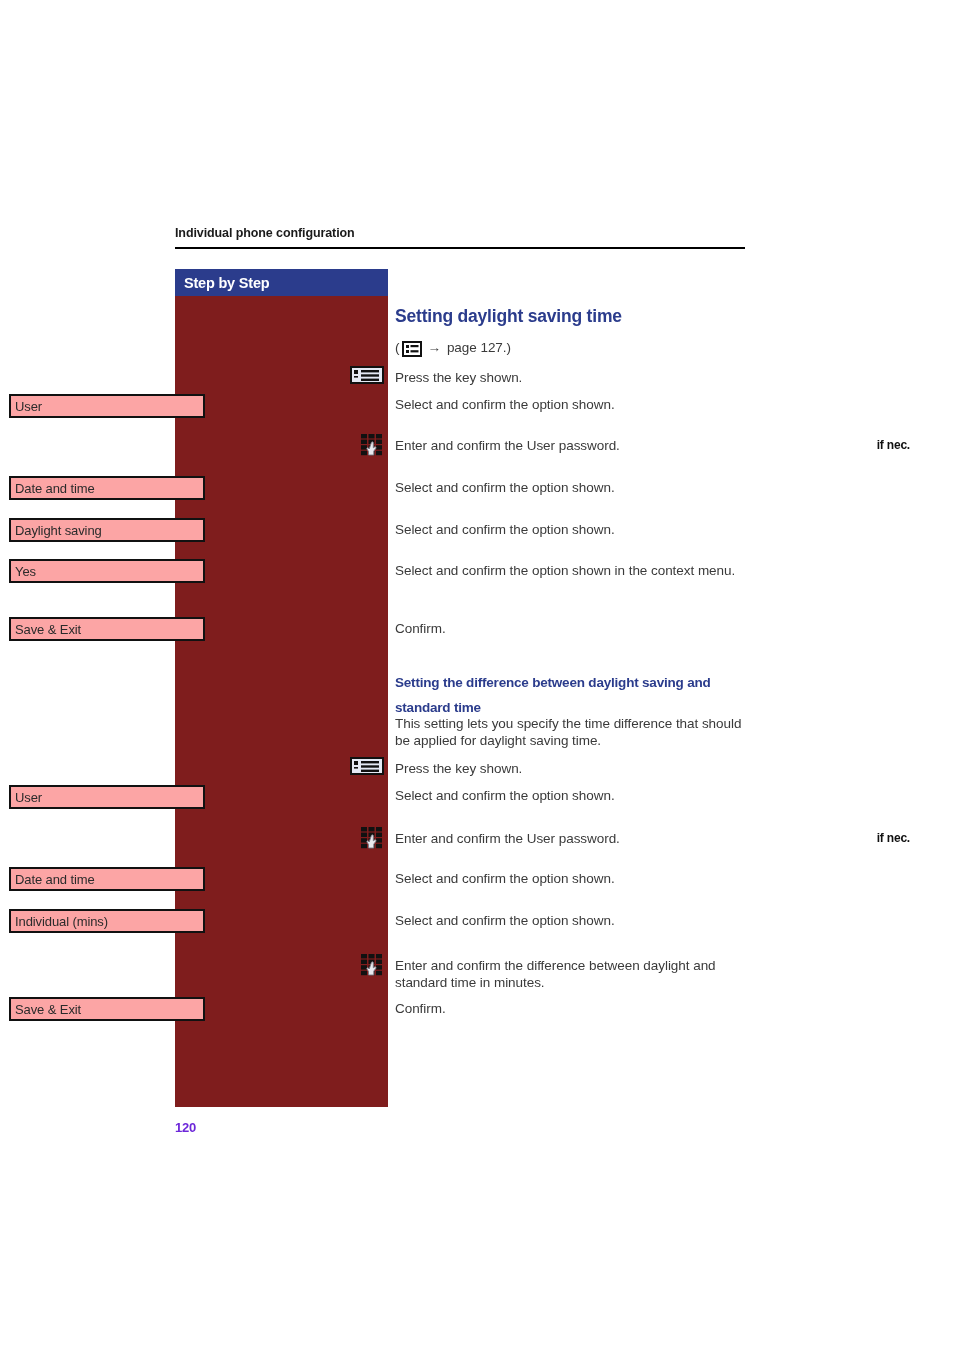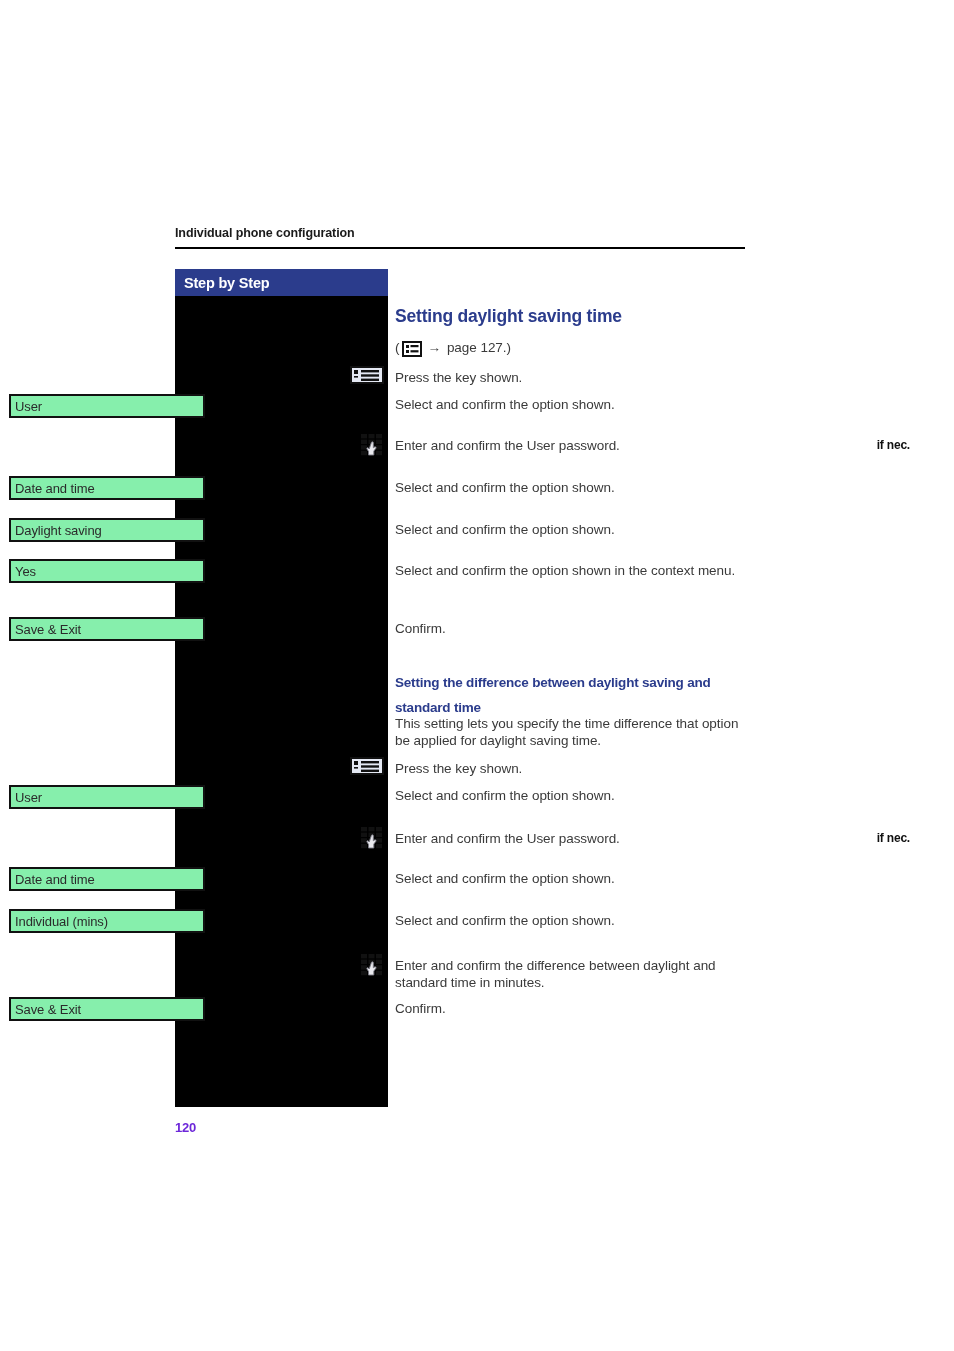--- a/index.html
+++ b/index.html
@@ -47,21 +47,21 @@
     background: #000000;
   }
 
   
   .sbs-panel {
     position: absolute;
     left: 175px;
     top: 269px;
     width: 213px;
     height: 838px;
-    background: #000000;
+    background: #7f1d1d;
   }
   .sbs-title-bar {
     position: absolute;
     left: 0; top: 0;
     width: 213px;
     height: 27px;
     background: #2b3c8c;
   }
   .sbs-title-text {
     position: absolute;
@@ -75,21 +75,21 @@
   }
 
   
   .opt-box {
     position: absolute;
     left: 9px;
     width: 196px;
     height: 24px;
     box-sizing: border-box;
     border: 2px solid #111111;
-    background: #86efac;
+    background: #fca5a5;
   }
   .opt-box-label {
     position: absolute;
     left: 4px;
     top: 2px;
     font-size: 13px;
     color: #2b2b2b;
     line-height: 17px;
     white-space: nowrap;
     letter-spacing: -0.1px;
@@ -317,21 +317,21 @@
   <div class="body-text" style="top:369px;">Press the key shown.</div>
   <div class="body-text" style="top:396px;">Select and confirm the option shown.</div>
   <div class="body-text" style="top:437px;">Enter and confirm the User password.</div>
   <div class="body-text" style="top:479px;">Select and confirm the option shown.</div>
   <div class="body-text" style="top:521px;">Select and confirm the option shown.</div>
   <div class="body-text" style="top:562px;">Select and confirm the option shown in the context menu.</div>
   <div class="body-text" style="top:620px;">Confirm.</div>
 
   <div class="h-blue h2-blue" style="top:670px;">Setting the difference between daylight saving and standard time</div>
 
-  <div class="body-text" style="top:715px;">This setting lets you specify the time difference that option be applied for daylight saving time.</div>
+  <div class="body-text" style="top:715px;">This setting lets you specify the time difference that should be applied for daylight saving time.</div>
 
   <div class="body-text" style="top:760px;">Press the key shown.</div>
   <div class="body-text" style="top:787px;">Select and confirm the option shown.</div>
   <div class="body-text" style="top:830px;">Enter and confirm the User password.</div>
   <div class="body-text" style="top:870px;">Select and confirm the option shown.</div>
   <div class="body-text" style="top:912px;">Select and confirm the option shown.</div>
   <div class="body-text" style="top:957px;">Enter and confirm the difference between daylight and standard time in minutes.</div>
   <div class="body-text" style="top:1000px;">Confirm.</div>
 
   <div class="folio">120</div>

